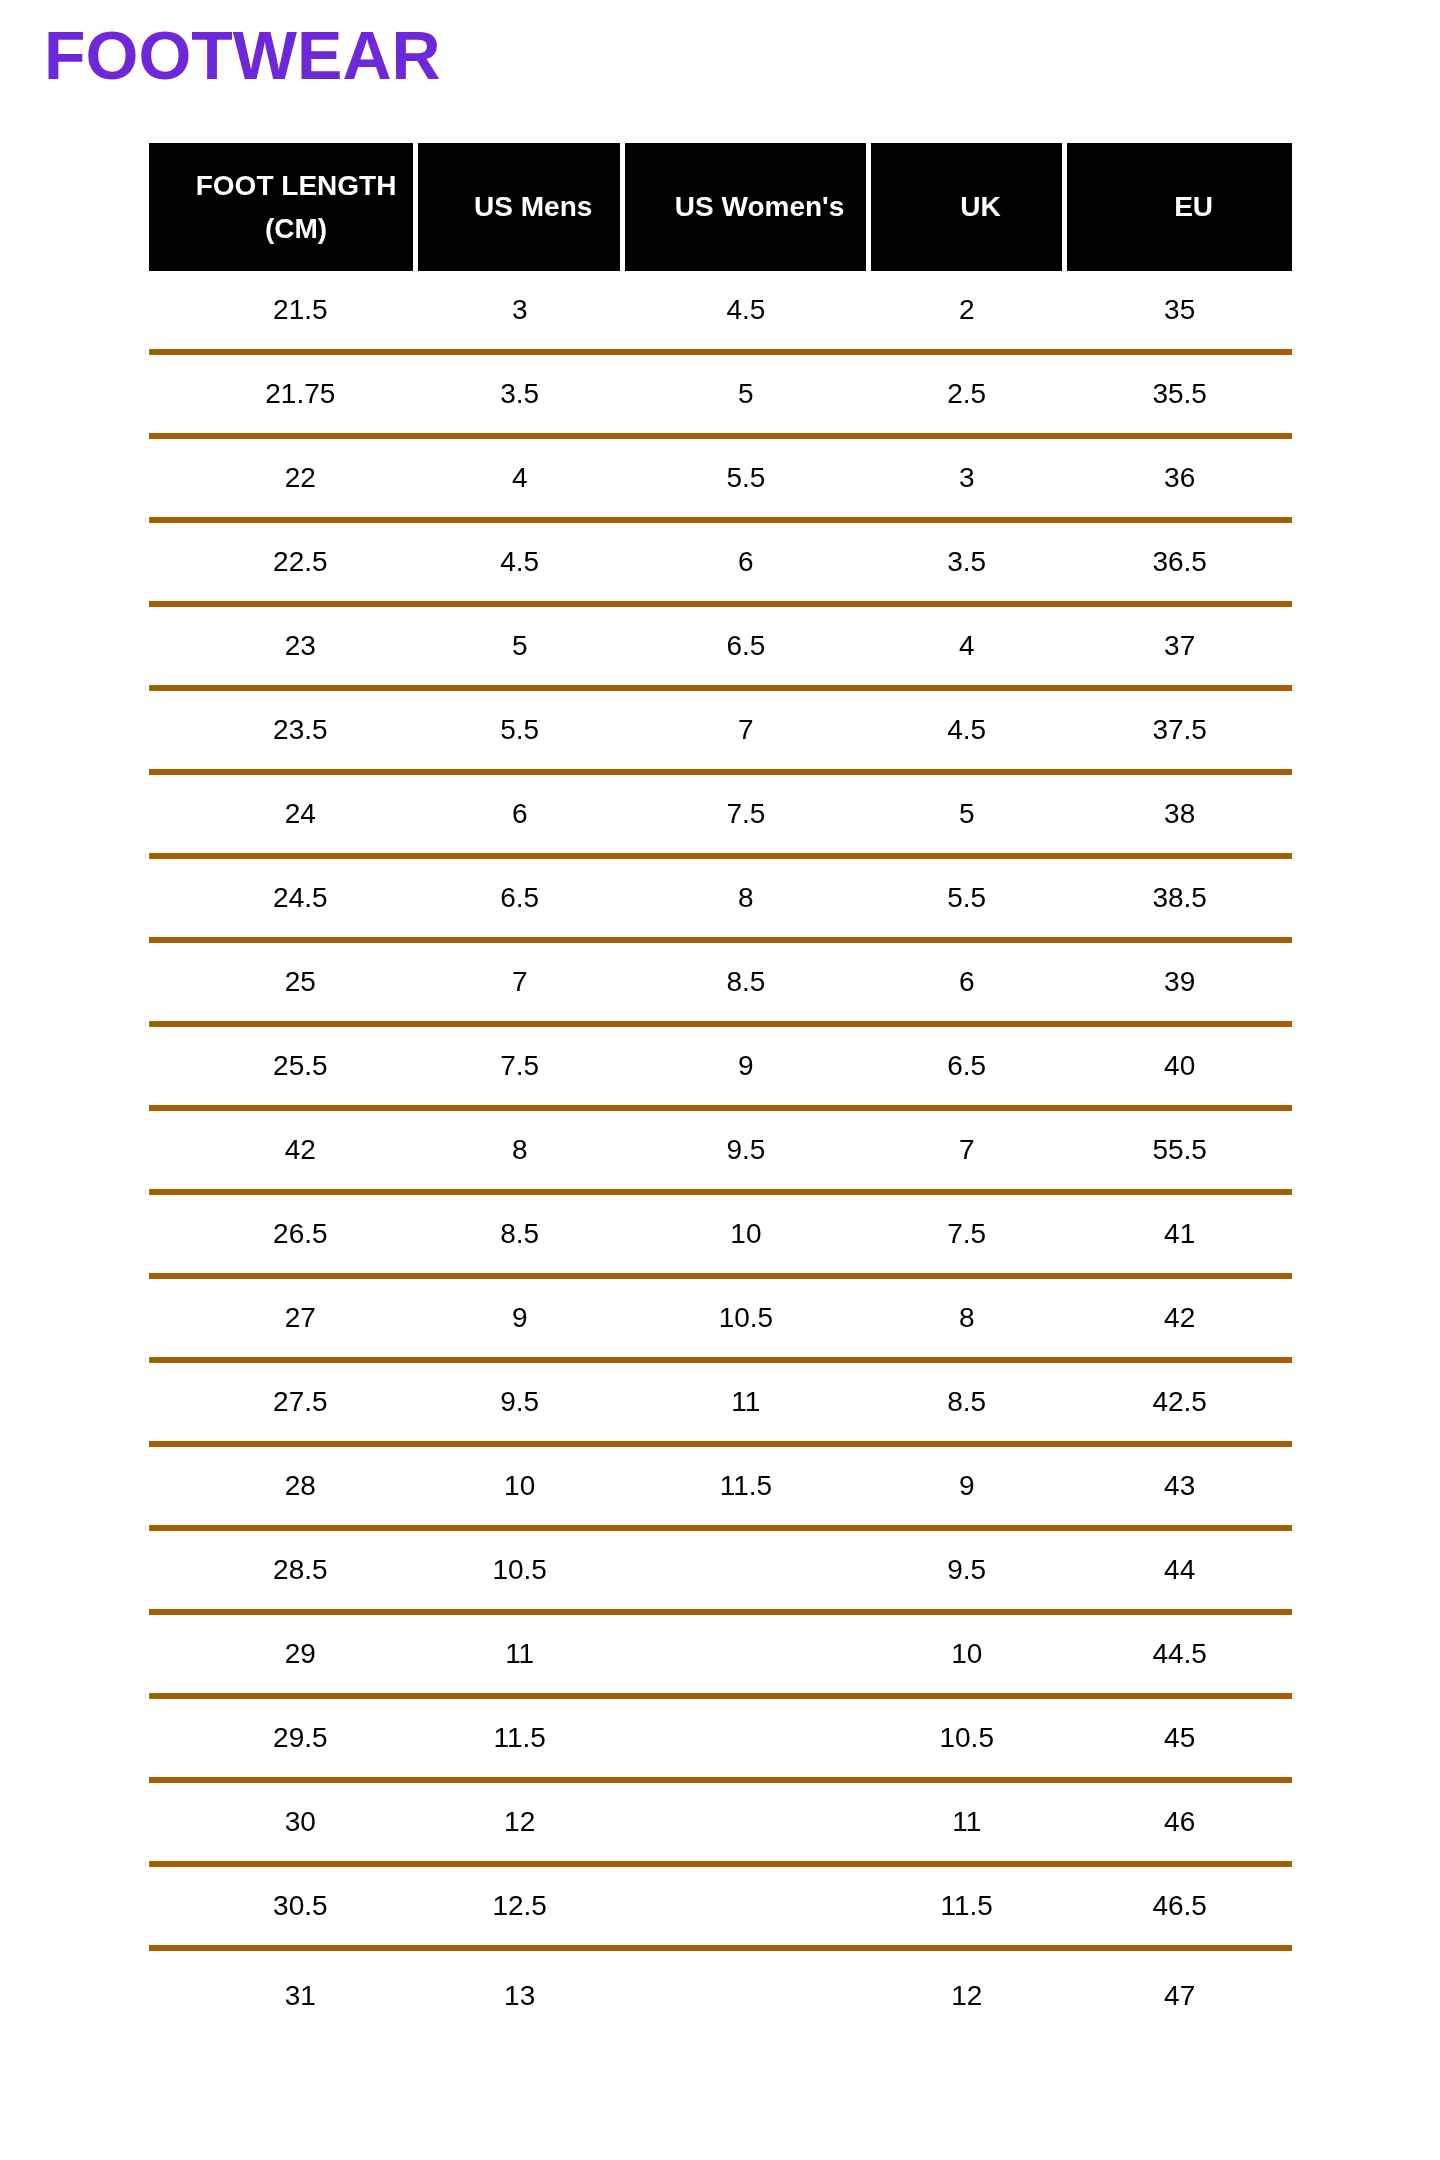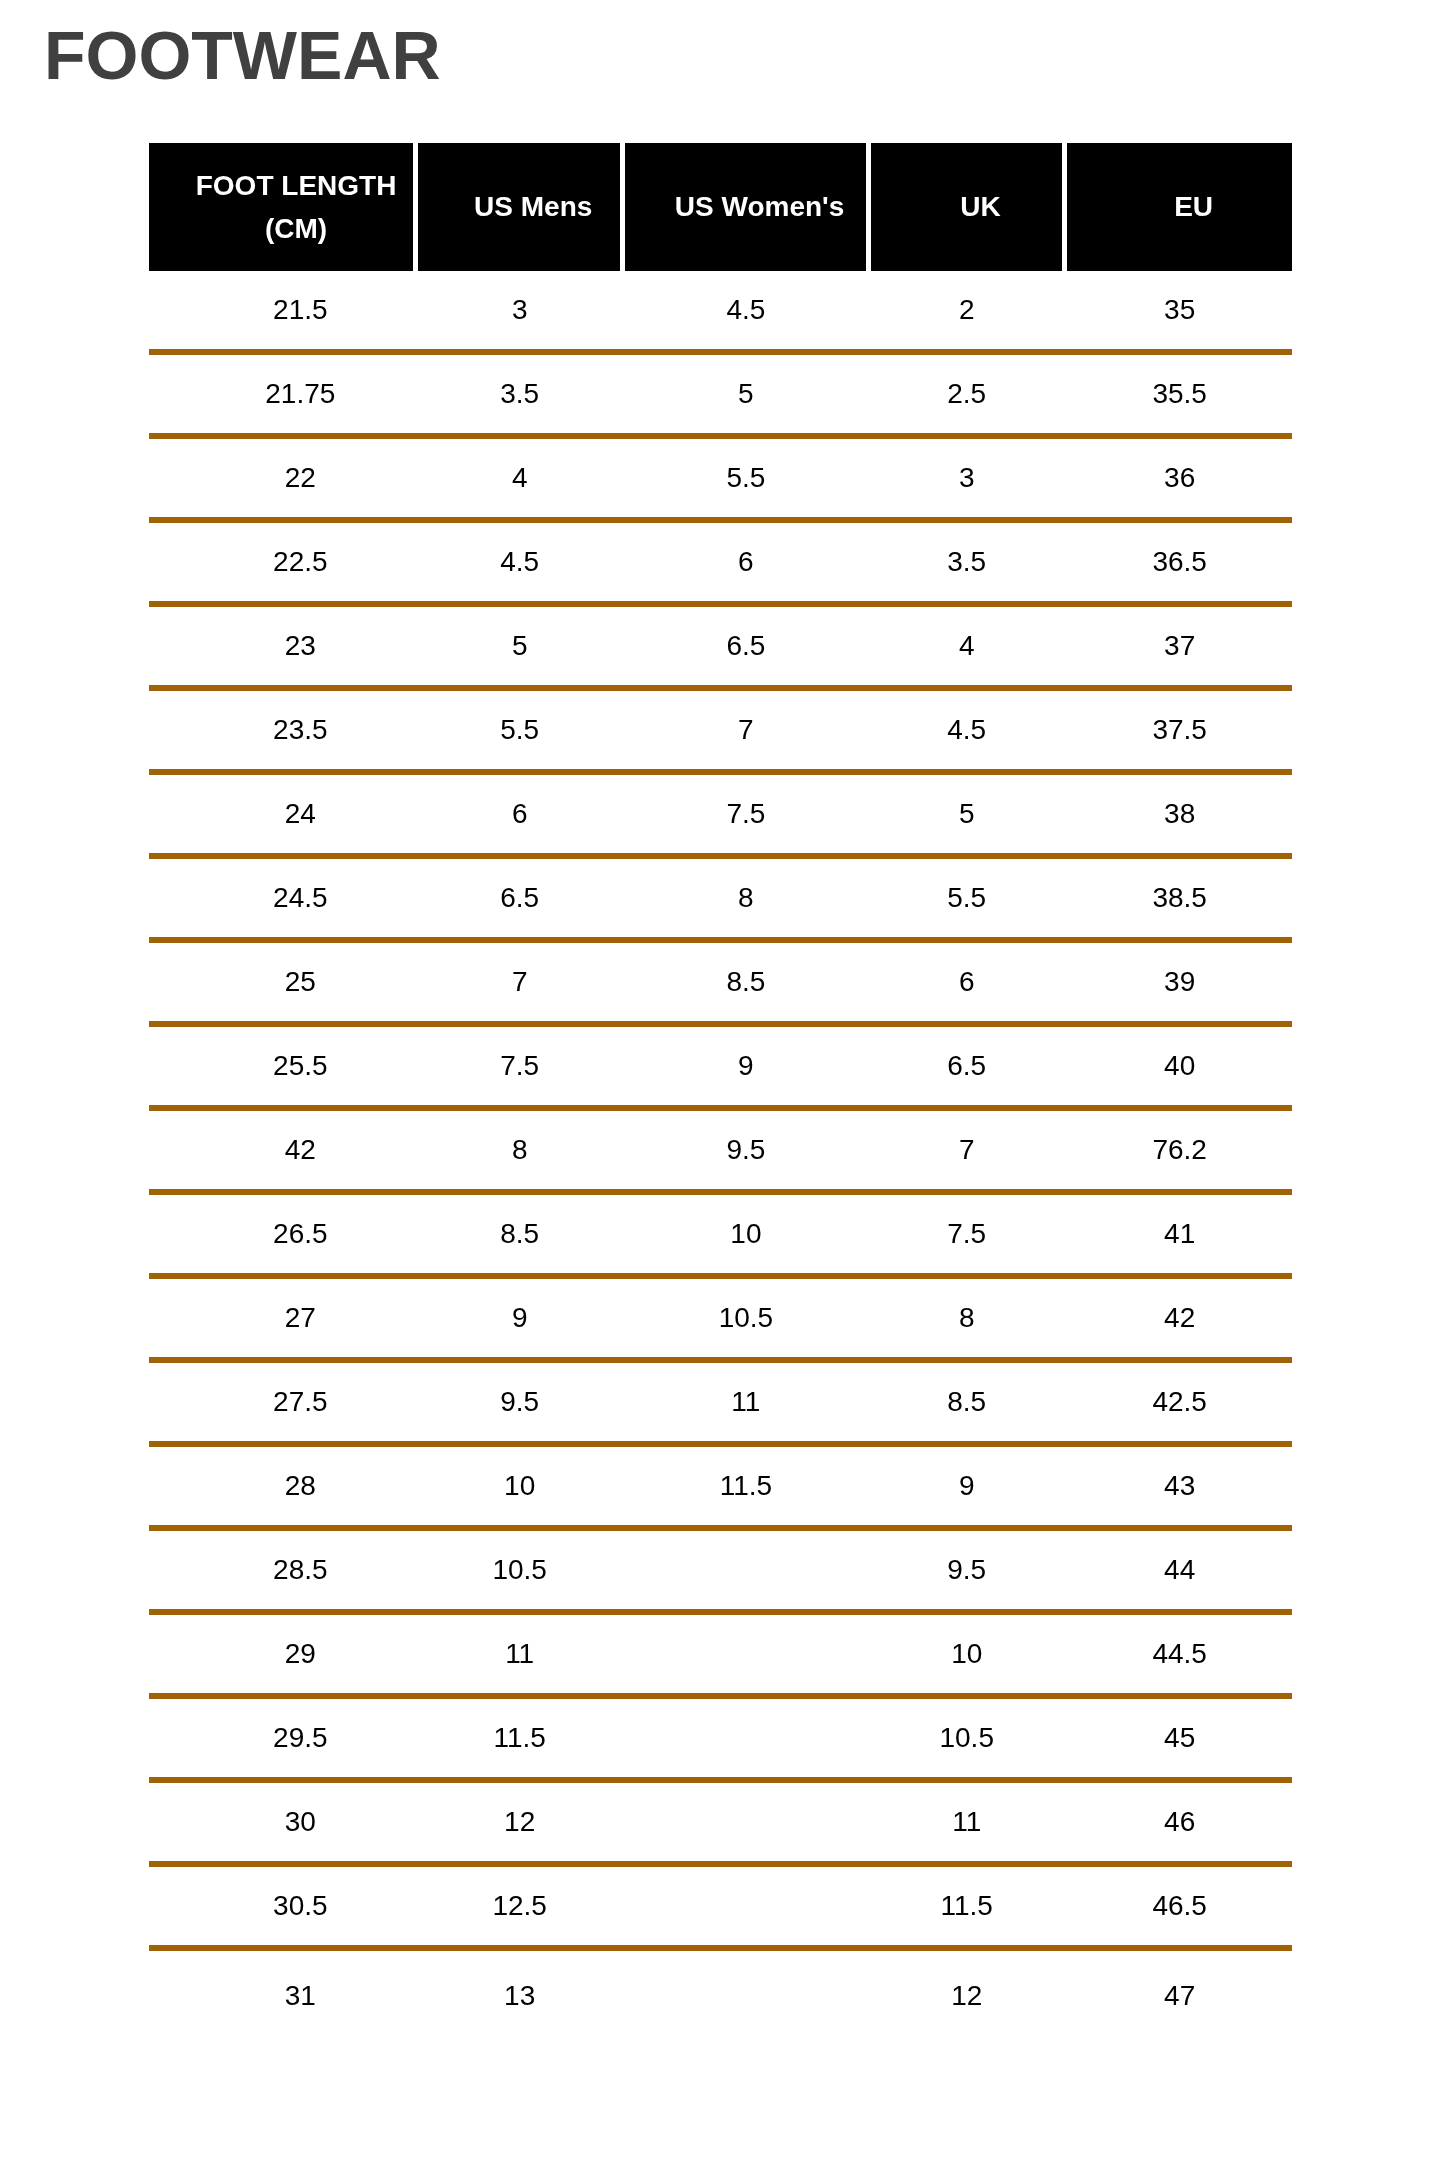--- a/index.html
+++ b/index.html
@@ -18,21 +18,21 @@
     color: #000000;
   }
   .page-title {
     position: absolute;
     left: 44px;
     top: 16px;
     margin: 0;
     font-size: 68px;
     font-weight: bold;
     letter-spacing: 0px;
-    color: #404040;
+    color: #6d28d9;
     text-align: right;
   }
   .size-table {
     position: absolute;
     left: 149px;
     top: 143px;
     width: 1143px;
   }
   .thead {
     display: flex;
@@ -158,21 +158,21 @@
           <div class="td c1">7.5</div>
           <div class="td c2">9</div>
           <div class="td c3">6.5</div>
           <div class="td c4">40</div>
         </div>
         <div class="tr">
           <div class="td c0">42</div>
           <div class="td c1">8</div>
           <div class="td c2">9.5</div>
           <div class="td c3">7</div>
-          <div class="td c4">76.2</div>
+          <div class="td c4">55.5</div>
         </div>
         <div class="tr">
           <div class="td c0">26.5</div>
           <div class="td c1">8.5</div>
           <div class="td c2">10</div>
           <div class="td c3">7.5</div>
           <div class="td c4">41</div>
         </div>
         <div class="tr">
           <div class="td c0">27</div>

